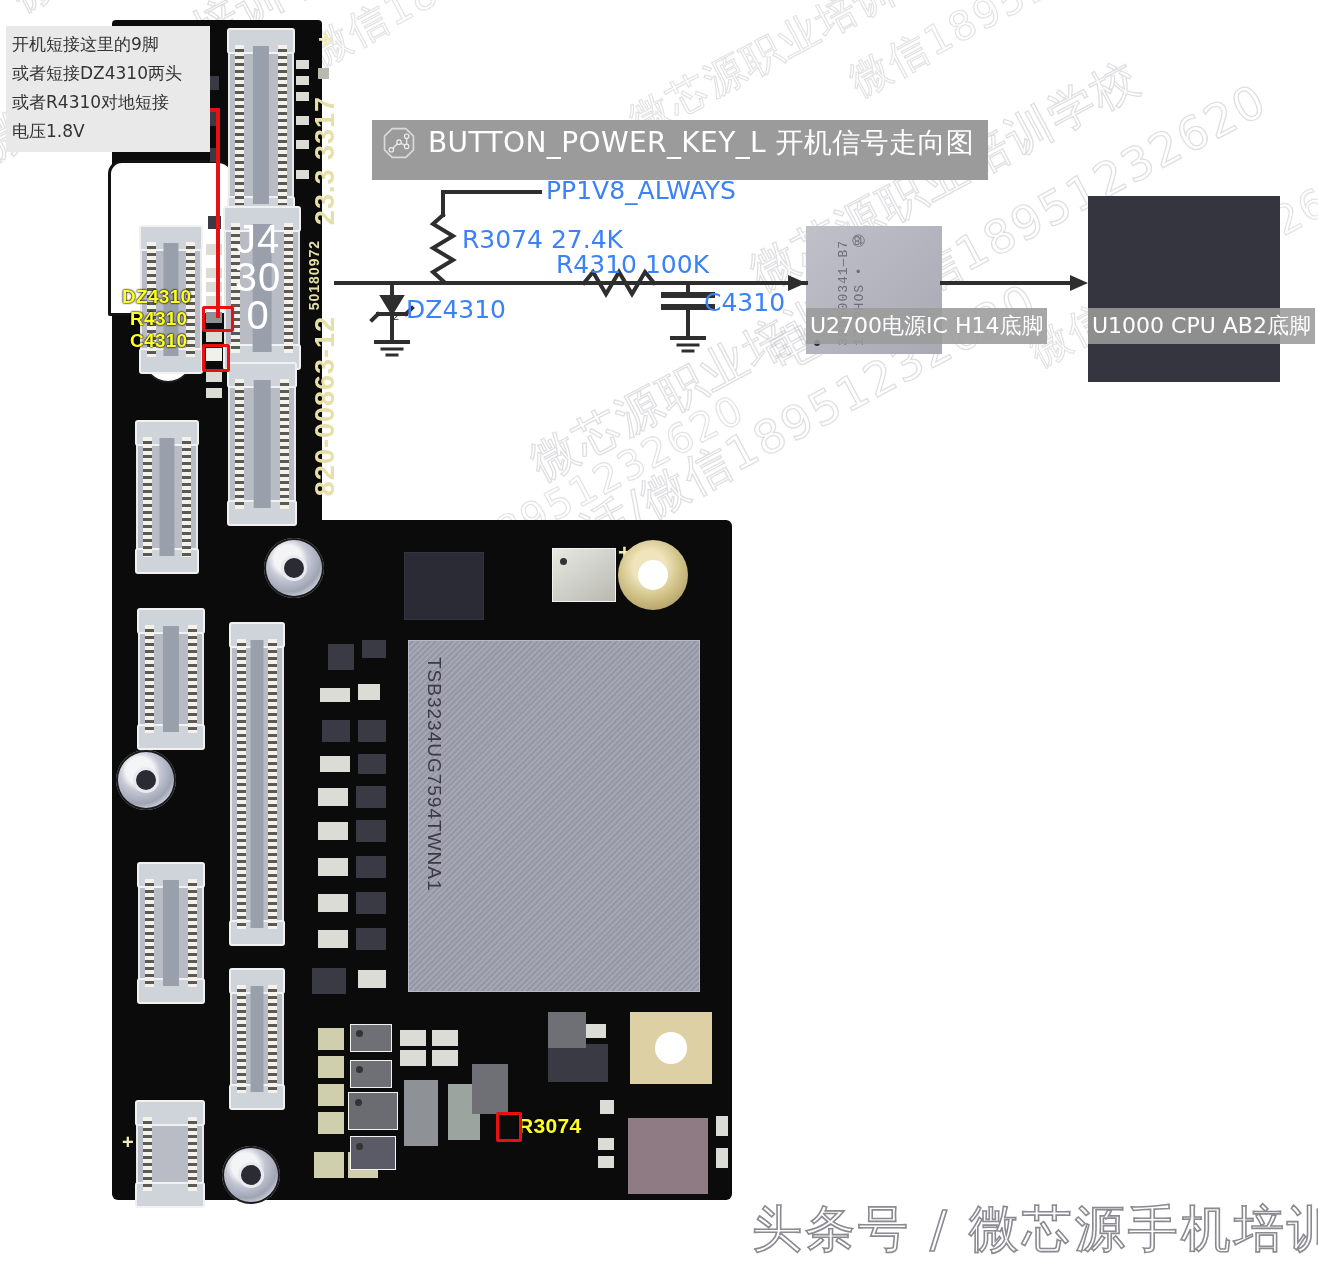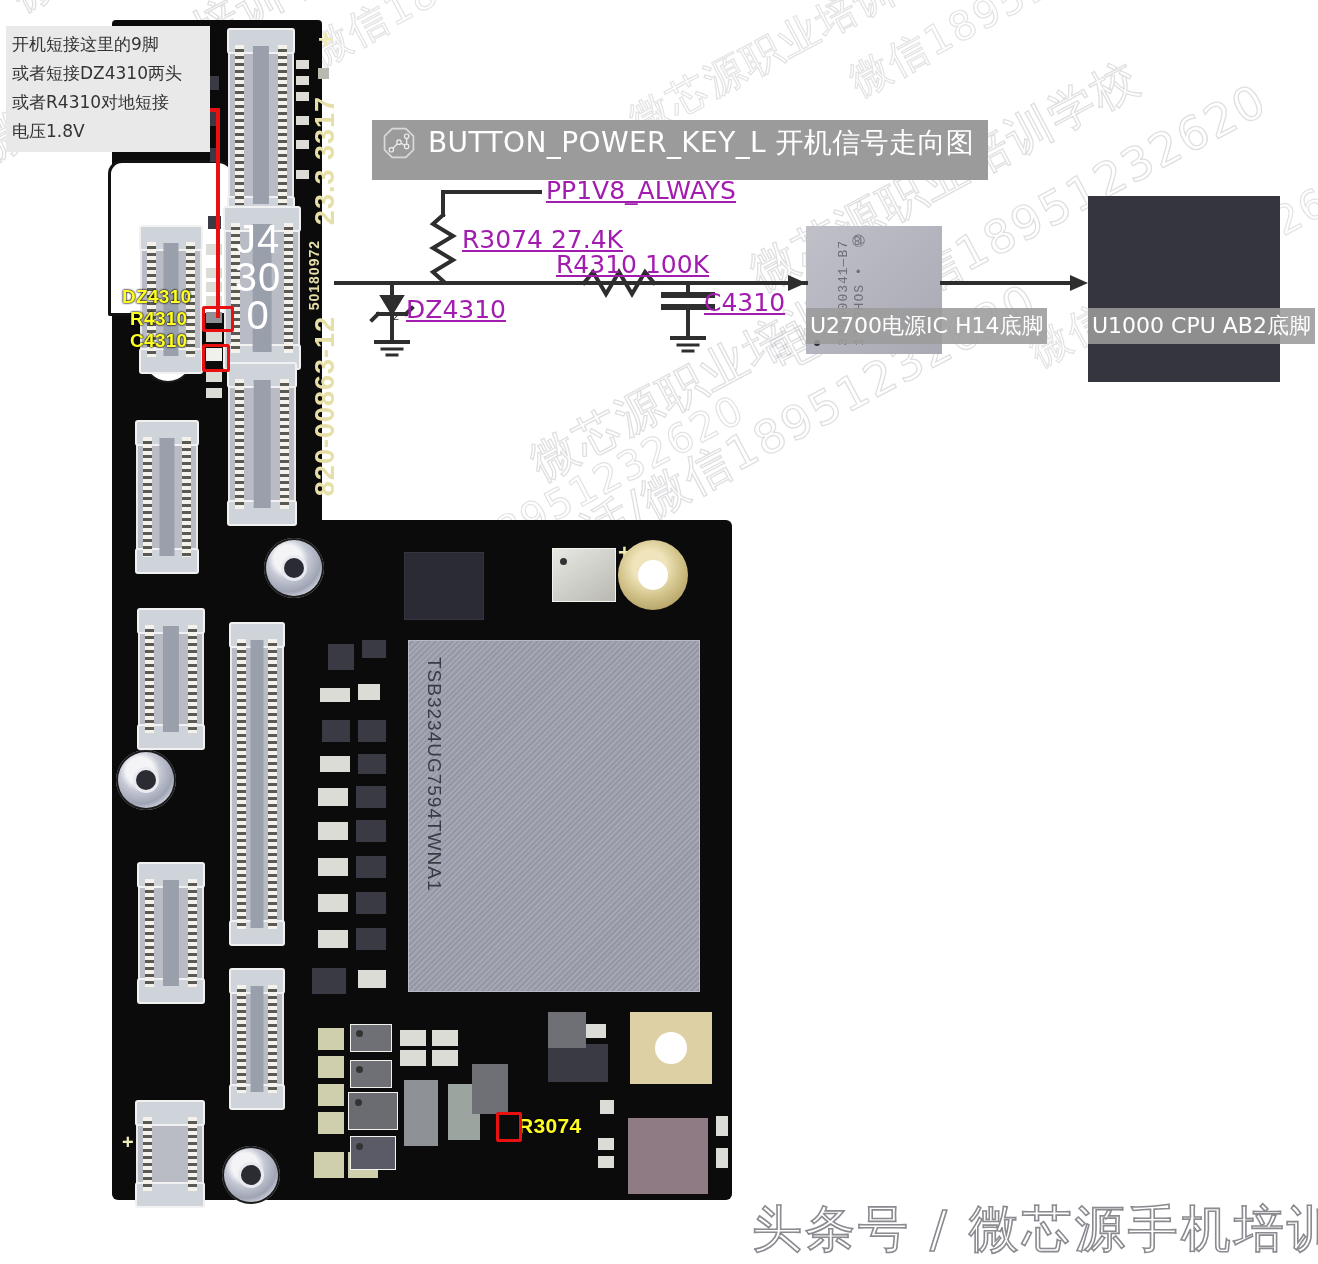--- a/index.html
+++ b/index.html
@@ -125,23 +125,22 @@
   }
   .banner .bicon{width:34px;height:34px;flex:0 0 34px;}
   .banner .btext{
     color:#ffffff;font-size:28px;letter-spacing:.4px;white-space:nowrap;
     font-family:"DejaVu Sans","Liberation Sans",sans-serif;font-weight:400;
   }
 
   
   .sch{position:absolute;left:0;top:0;width:1318px;height:1264px;z-index:5;pointer-events:none;}
   .schtext{
-    position:absolute;color:#a21caf;font-size:25px;white-space:nowrap;z-index:5;
+    position:absolute;color:#3b82f6;font-size:25px;white-space:nowrap;z-index:5;
     font-family:"DejaVu Sans","Liberation Sans",sans-serif;
-    text-decoration:underline;
   }
 
   
   .icbox{position:absolute;z-index:4;}
   .ic-u2700{left:806px;top:226px;width:136px;height:128px;
     background:linear-gradient(135deg,#bfc0c8,#a8a9b3);}
   .ic-u2700 .pcode{
     position:absolute;color:#6d6e78;font-size:13px;letter-spacing:1px;
     writing-mode:vertical-rl;transform:rotate(180deg);
     font-family:"Liberation Mono",monospace;white-space:pre;

